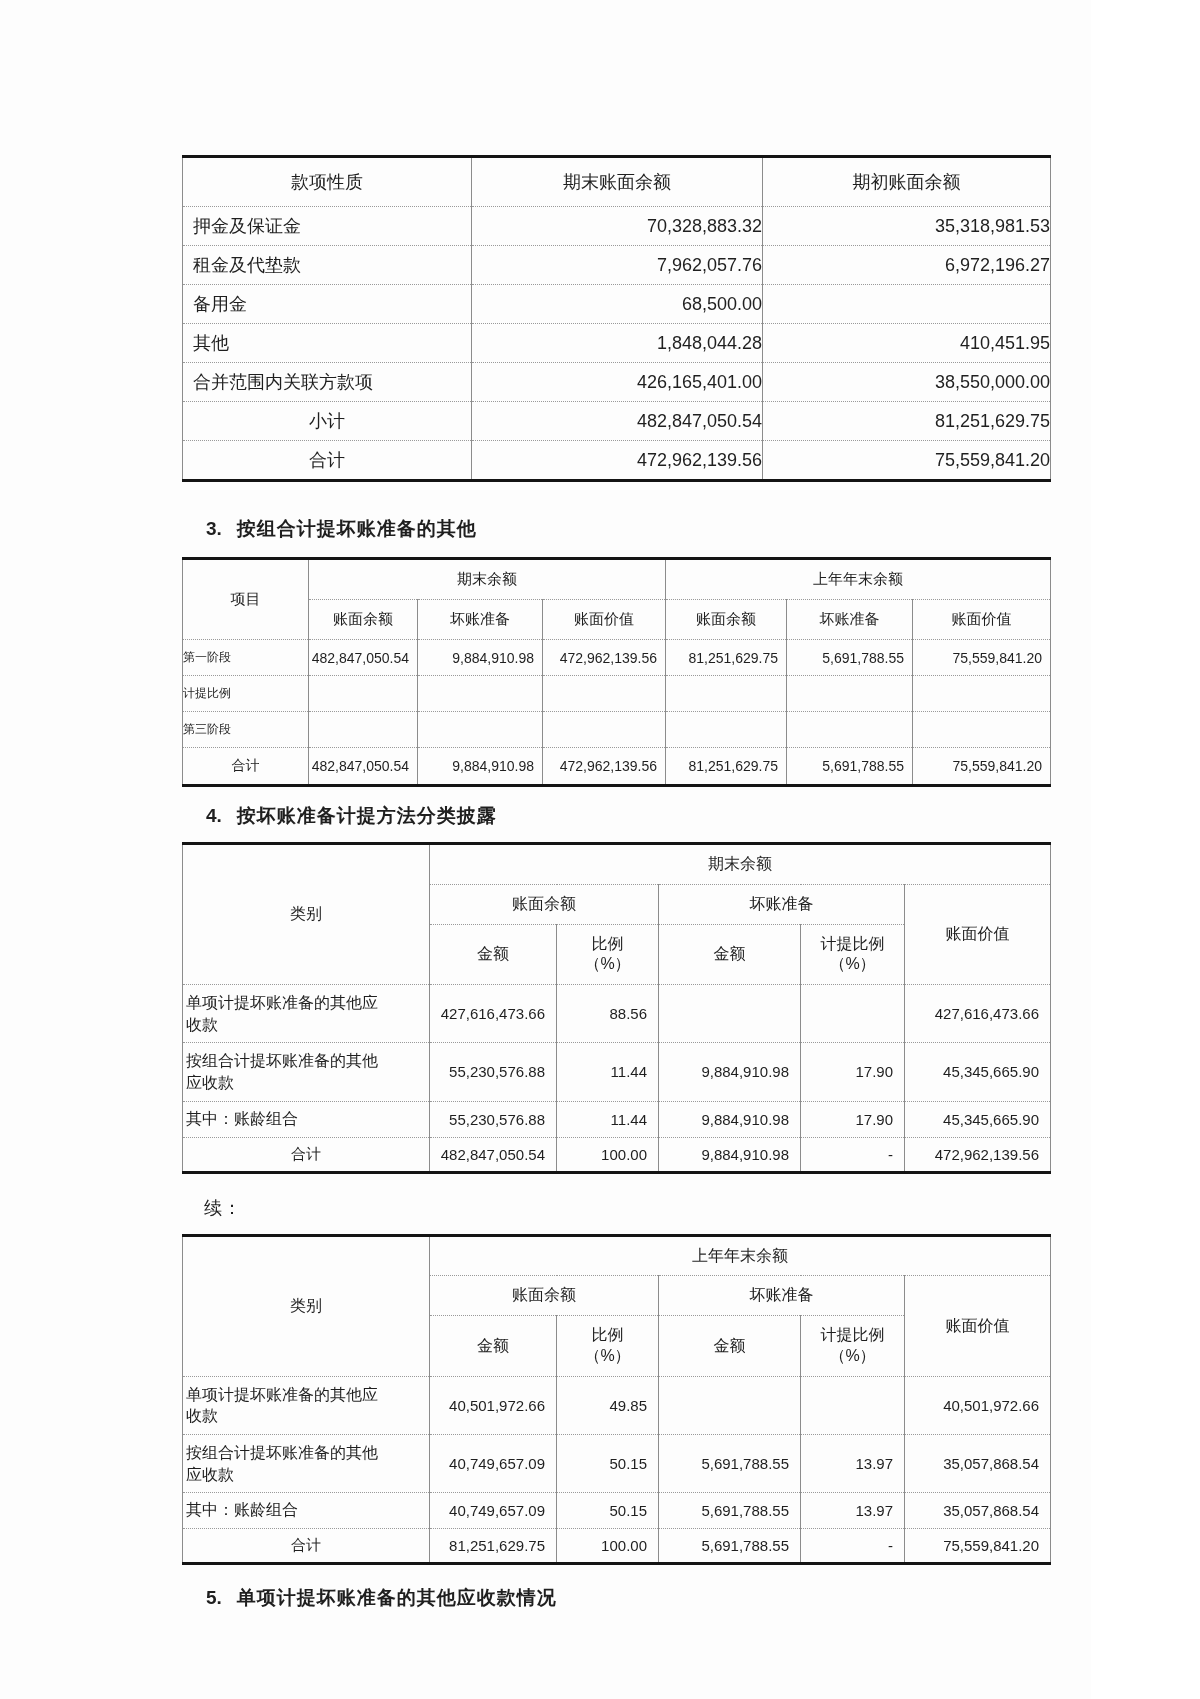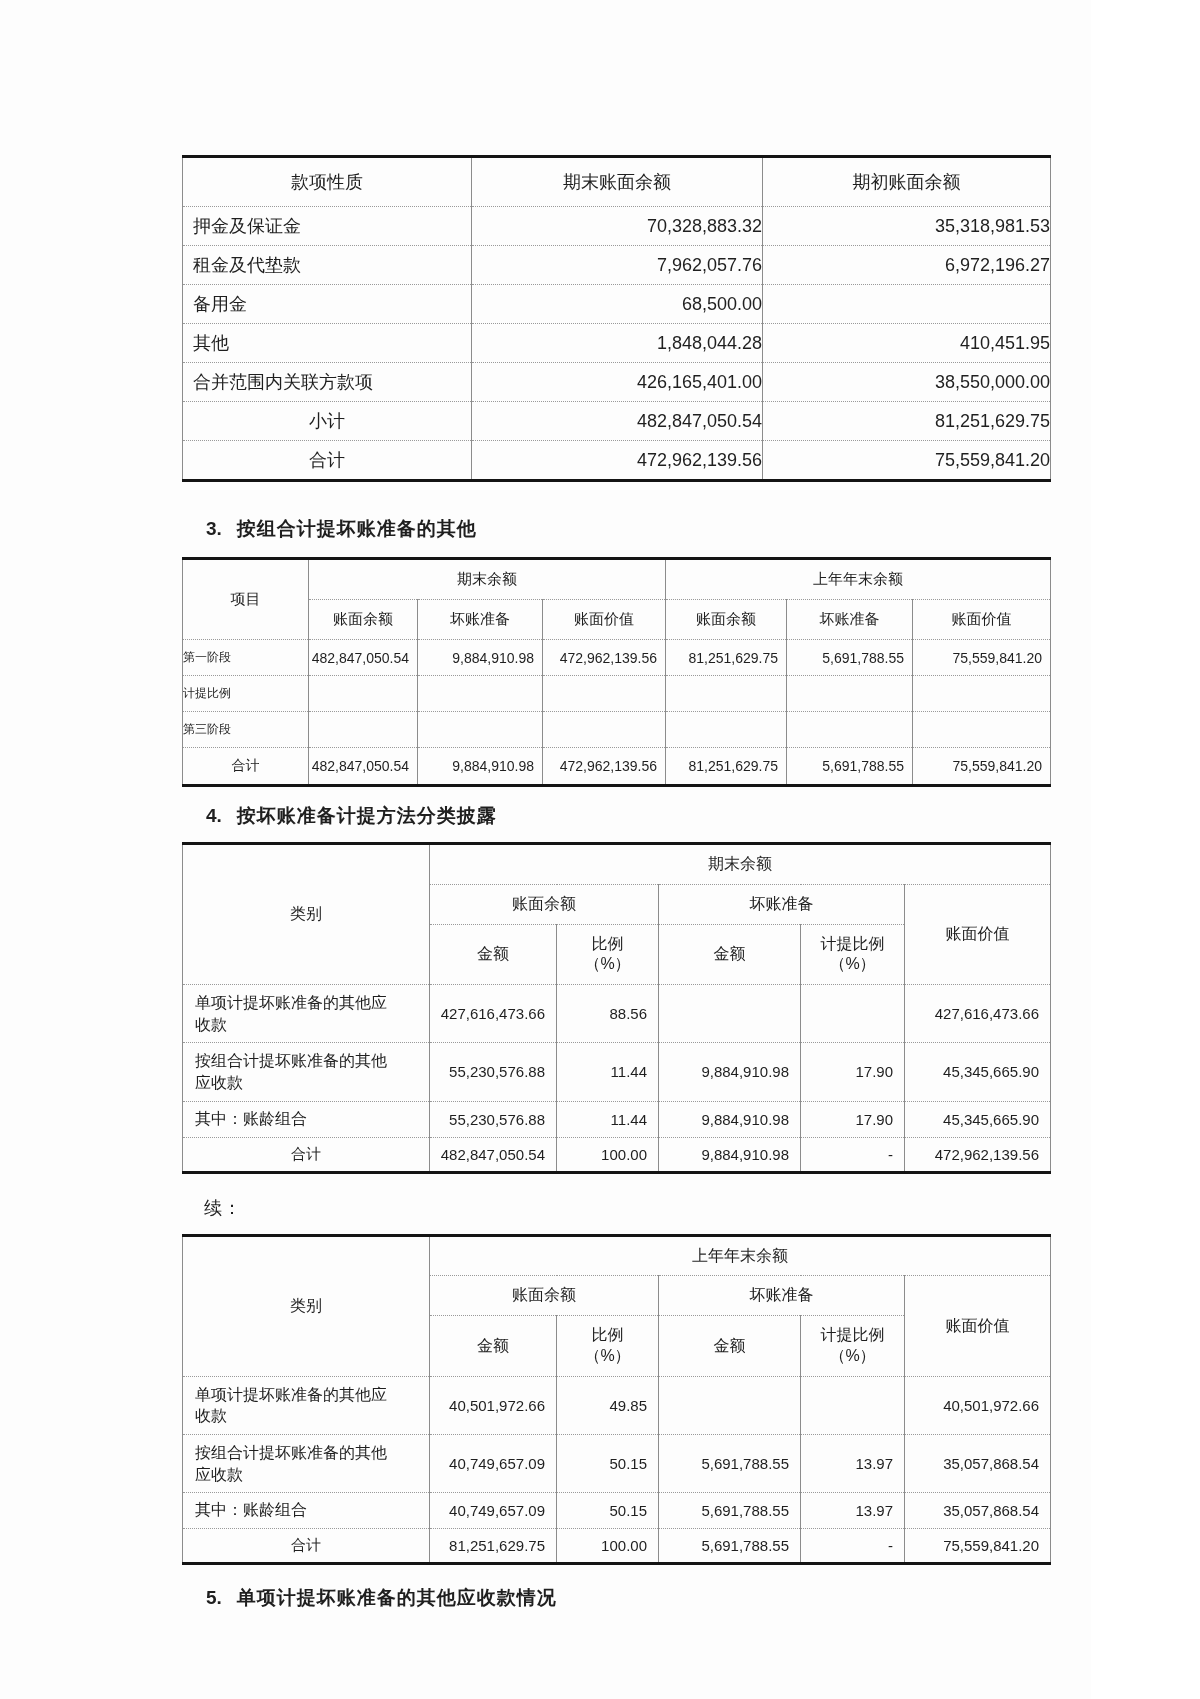--- a/index.html
+++ b/index.html
@@ -51,21 +51,21 @@
   
   .t3{font-size:15px;}
   .t3 th{padding:10px 2px;}
   .t3 td{padding:9px 0;font-size:14px;}
   .t3 td.label{font-size:12px;}
   .t3 td.num{padding-right:8px;}
   
   .t4{font-size:16px;}
   .t4 th{padding:9px 2px;line-height:1.3;}
   .t4 td{padding:7px 0;font-size:15px;}
-  .t4 td.label{font-size:16px;padding-left:12px;}
+  .t4 td.label{font-size:16px;padding-left:3px;}
   .t4 td.num{padding-right:11px;}
   
   .heading{
     font-size:19px;
     font-weight:bold;
     padding-left:24px;
     letter-spacing:1px;
   }
   .h-num{margin-right:15px;letter-spacing:0;}
   .hs3{margin-top:34px;margin-bottom:15px;}

